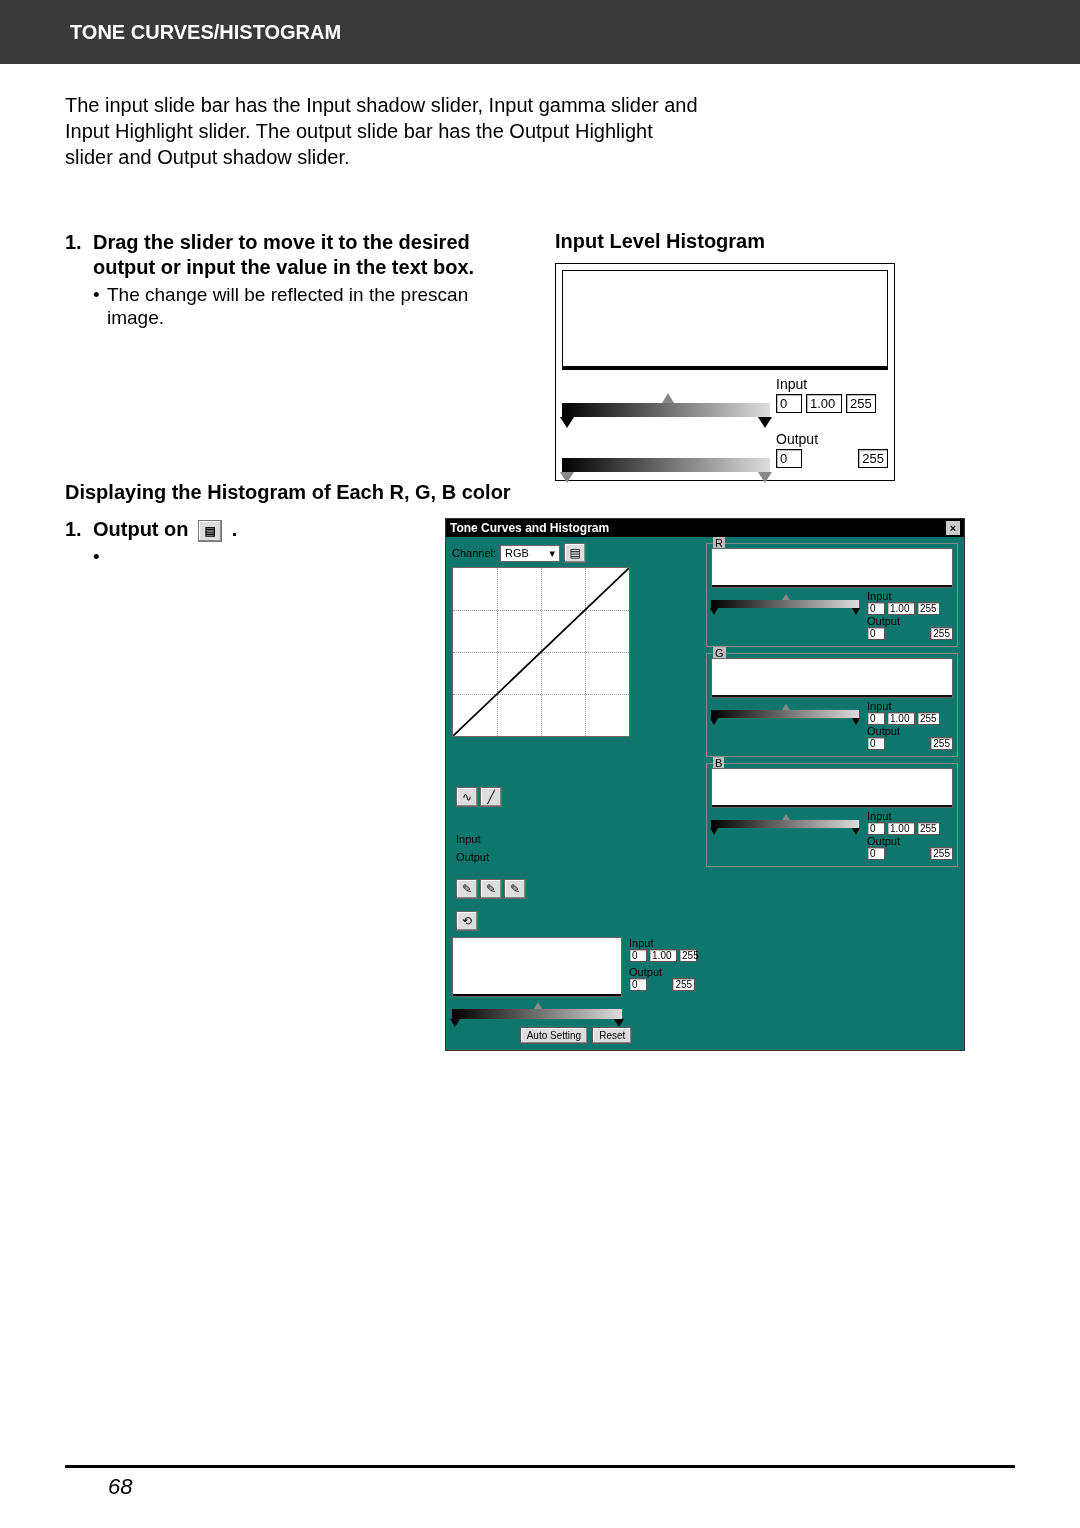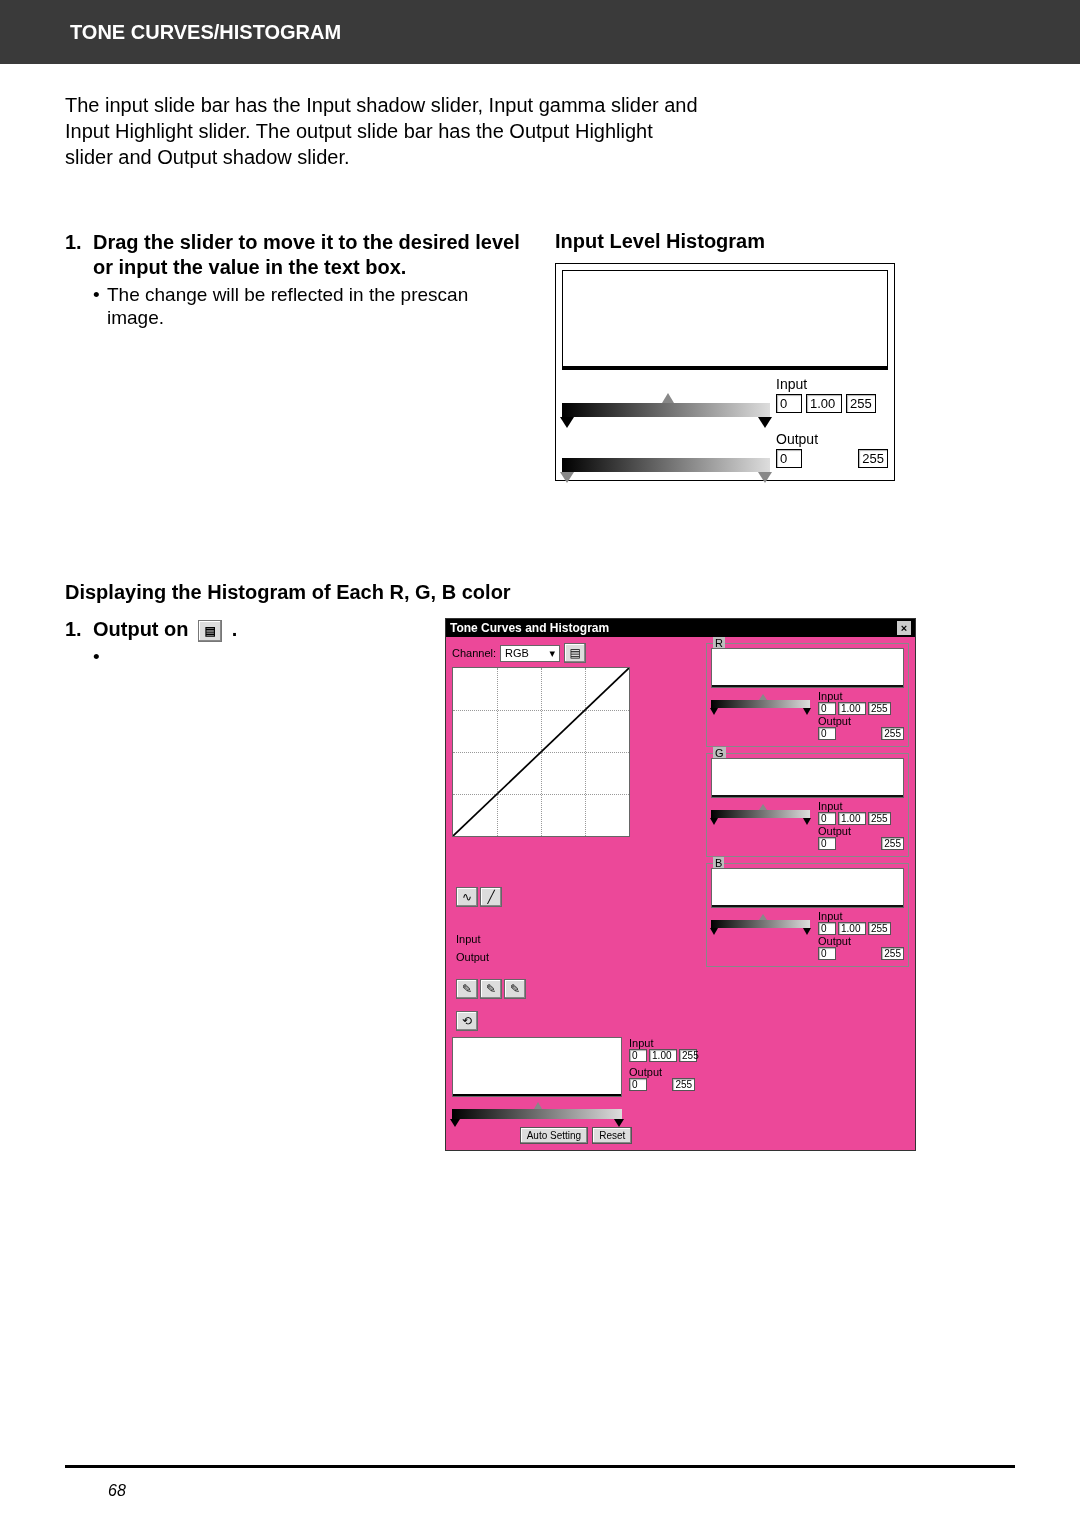--- a/index.html
+++ b/index.html
@@ -94,21 +94,20 @@
     padding: 1px 3px;
     min-width: 26px;
     text-align: left;
     box-shadow: inset 1px 1px 1px rgba(0,0,0,.3);
   }
   .val-box.wide { min-width: 36px; }
 
   .sub-heading {
     font-size: 20px;
     font-weight: bold;
-    margin-top: 100px;
   }
   .row2 {
     display: flex;
     margin-top: 14px;
     gap: 20px;
   }
   .row2-left { width: 360px; }
   .inline-step { font-size: 20px; font-weight: bold; display: flex; align-items: center; }
   .inline-step .step-num { width: 28px; }
   .icon-box {
@@ -119,22 +118,22 @@
     align-items: center; justify-content: center;
     font-size: 12px;
     margin: 0 4px;
     vertical-align: middle;
     box-shadow: inset -1px -1px 0 #888, inset 1px 1px 0 #fff;
   }
   .icon-box.sm { width: 18px; height: 16px; font-size: 10px; }
 
   
   .dialog {
-    width: 471px;
-    background: #ec4899;
+    width: 520px;
+    background: #0f766e;
     border: 1px solid #333;
     font-size: 11px;
   }
   .dialog-title {
     background: #000;
     color: #fff;
     font-weight: bold;
     font-size: 12px;
     padding: 2px 4px;
     display: flex;
@@ -236,42 +235,42 @@
     left: 65px; right: 65px;
     bottom: 60px;
     height: 3px;
     background: #000;
   }
   .page-num {
     position: absolute;
     bottom: 28px;
     left: 108px;
     font-style: italic;
-    font-size: 16px;
+    font-size: 22px;
   }
 </style>
 </head>
 <body>
 
 <div class="header-band">
   <span>TONE CURVES/HISTOGRAM</span>
 </div>
 
 <div class="content">
 
 
   <div class="intro" style="max-width:640px;">
     <div>The input slide bar has the Input shadow slider, Input gamma slider and Input Highlight slider. The output slide bar has the Output Highlight slider and Output shadow slider.</div>
   </div>
 
   <div class="main-row">
     <div class="main-left">
       <div class="step-line">
         <div class="step-num">1.</div>
-        <div>Drag the slider to move it to the desired level or input the value in the text box.</div>
+        <div>Drag the slider to move it to the desired output or input the value in the text box.</div>
       </div>
       <div class="bullet-line">
         <div class="bullet-dot">•</div>
         <div>The change will be reflected in the prescan image.</div>
       </div>
     </div>
 
     <div class="main-right">
       <div class="right-title">Input Level Histogram</div>
       <div class="histo-panel">

